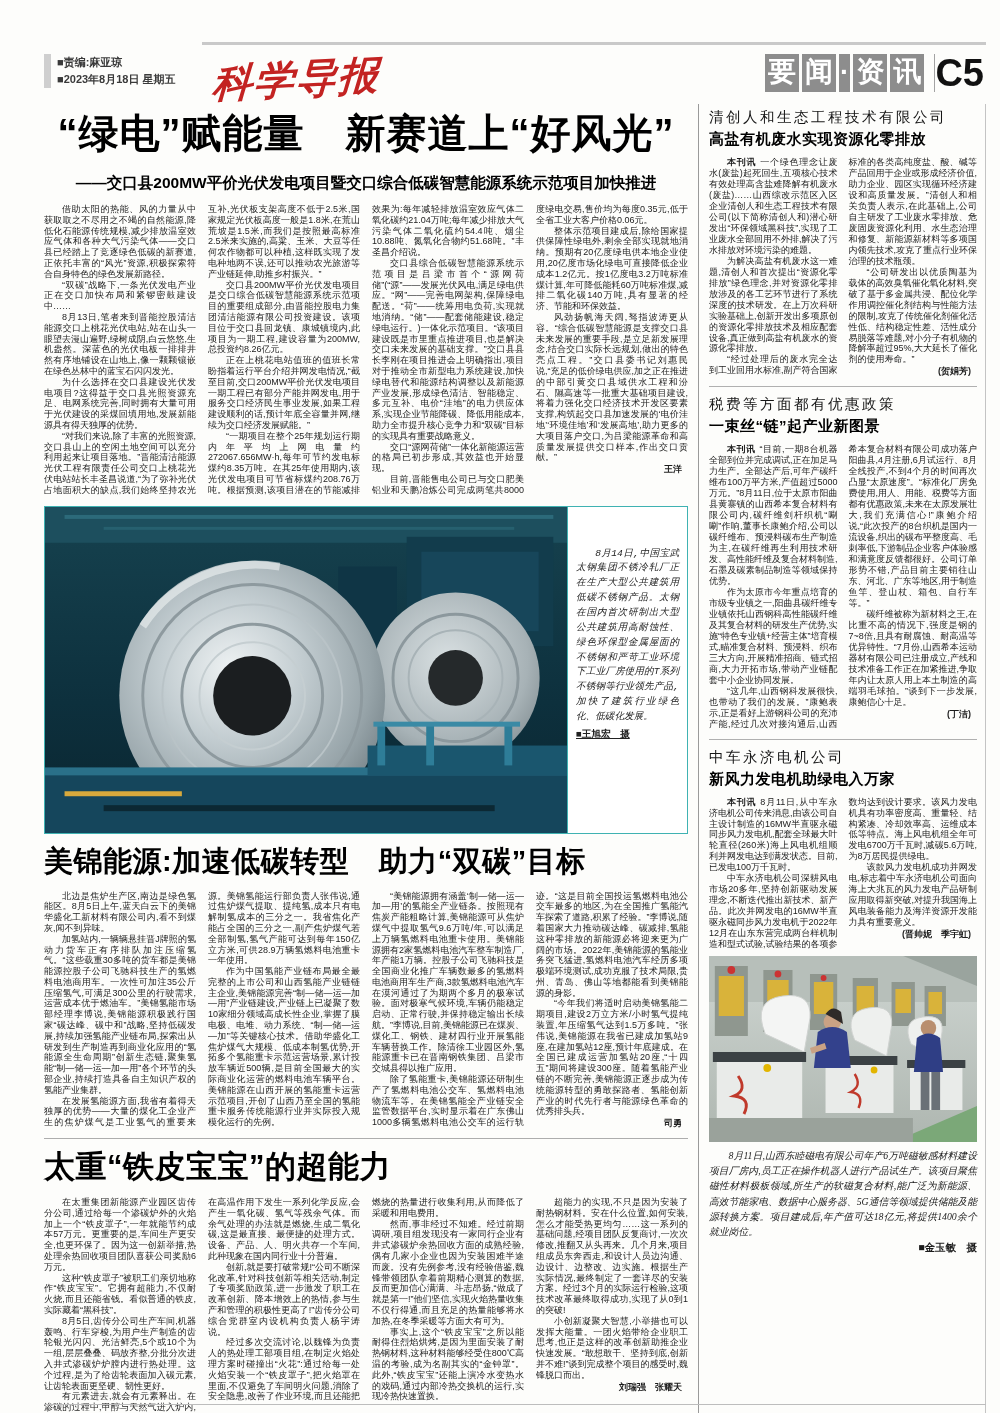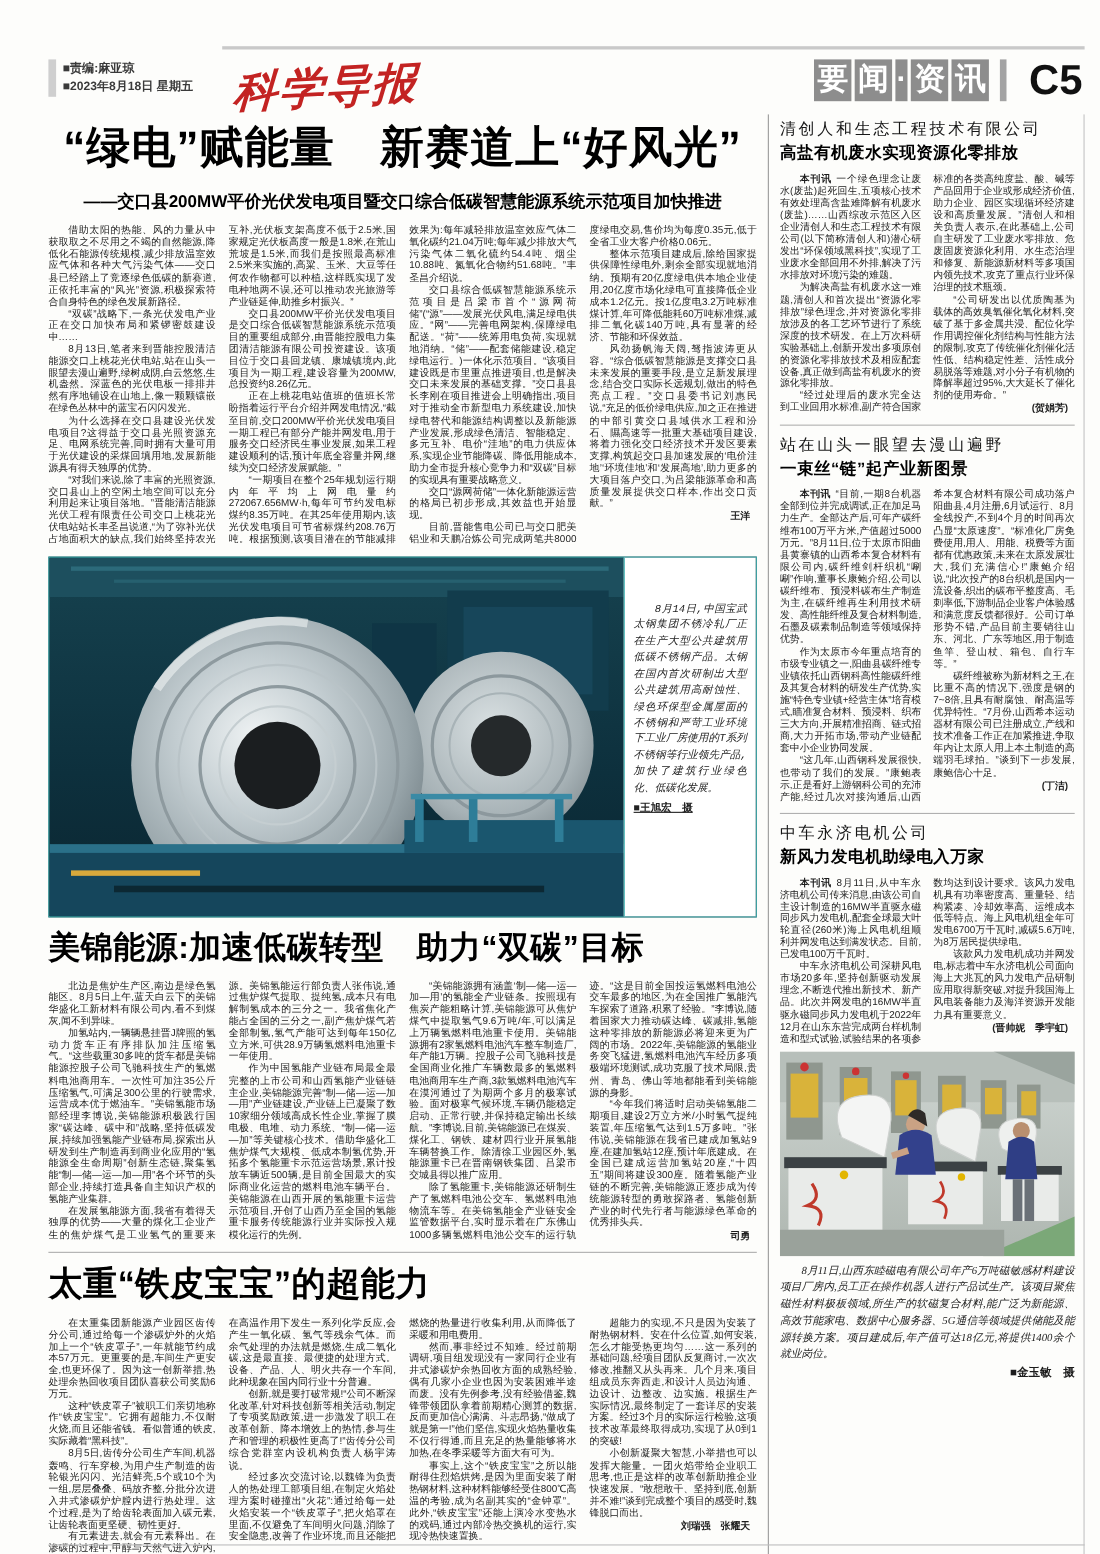--- a/index.html
+++ b/index.html
@@ -13,21 +13,21 @@
   .hdr-left { position:absolute; left:0; top:28px; display:flex; }
   .hdr-bar { width:7px; height:34px; background:#cfcfcf; margin-right:6px; }
   .hdr-left .lines { font-size:11px; font-weight:bold; color:#3a3a3a; line-height:1.55; }
   .masthead { position:absolute; left:168px; top:26px; font-family:"Liberation Serif", serif;
               font-style:italic; font-weight:900; font-size:40px; color:#c32322;
               transform:rotate(-3deg) skewX(-6deg); letter-spacing:2px; }
   .hdr-right { position:absolute; right:2px; top:28px; display:flex; align-items:center; }
   .sec-box { background:#8d8d8d; color:#fff; font-weight:bold; font-size:28px; line-height:1;
              padding:4px 3px 6px; margin-left:3px; }
   .sec-box.dot { padding:4px 1px 6px; }
-  .edition { font-size:38px; font-weight:bold; color:#111; margin-left:10px; border-left:6px solid #a3a3a3; padding-left:20px; line-height:1; }
+  .edition { font-size:38px; font-weight:bold; color:#111; margin-left:10px; border-left:1px solid #a3a3a3; padding-left:0; line-height:1; }
 
   
   .main { display:flex; align-items:stretch; }
   .left-col { width:654px; padding-right:10px; }
   .rail { width:288px; padding:0 8px 0 10px; border-left:1px solid #9a9a9a; border-right:1px solid #c4c4c4; }
 
   
   .lead-headline { font-size:40px; font-weight:900; text-align:center; letter-spacing:1px; color:#000; margin:2px 0 12px; }
   .lead-subtitle { font-size:15.5px; font-weight:bold; text-align:center; margin-bottom:10px; color:#000; }
   .body-4 { column-count:4; column-gap:12px; font-size:9px; line-height:1.2; text-align:justify; }
@@ -216,21 +216,21 @@
               <p class="para">“经过处理后的废水完全达到工业回用水标准,副产符合国家标准的各类高纯度盐、酸、碱等产品回用于企业或形成经济价值,助力企业、园区实现循环经济建设和高质量发展。”清创人和相关负责人表示,在此基础上,公司自主研发了工业废水零排放、危废固废资源化利用、水生态治理和修复、新能源新材料等多项国内领先技术,攻克了重点行业环保治理的技术瓶颈。</p>
               <p class="para">“公司研发出以优质陶基为载体的高效臭氧催化氧化材料,突破了基于多金属共浸、配位化学作用调控催化剂结构与性能方法的限制,攻克了传统催化剂催化活性低、结构稳定性差、活性成分易脱落等难题,对小分子有机物的降解率超过95%,大大延长了催化剂的使用寿命。”</p>
             </div>
           <div class="byline">(贺娟芳)</div>
         </div>
       </div>
 
       <hr class="rail-rule">
 
       <div>
-        <div class="kicker">站在山头一眼望去漫山遍野</div>
+        <div class="kicker">税费等方面都有优惠政策</div>
         <div class="rail-headline">一束丝“链”起产业新图景</div>
         <div class="body-2">
           <p class="para"><b class="lede">本刊讯</b><span>“目前,一期8台机器全部到位并完成调试,正在加足马力生产。全部达产后,可年产碳纤维布100万平方米,产值超过5000万元。”8月11日,位于太原市阳曲县黄寨镇的山西希本复合材料有限公司内,碳纤维剑杆织机“唰唰”作响,董事长康鲍介绍,公司以碳纤维布、预浸料碳布生产制造为主,在碳纤维再生利用技术研发、高性能纤维及复合材料制造,石墨及碳素制品制造等领域保持优势。</span></p>
           <div>
               <p class="para">作为太原市今年重点培育的市级专业镇之一,阳曲县碳纤维专业镇依托山西钢科高性能碳纤维及其复合材料的研发生产优势,实施“特色专业镇+经营主体”培育模式,瞄准复合材料、预浸料、织布三大方向,开展精准招商、链式招商,大力开拓市场,带动产业链配套中小企业协同发展。</p>
               <p class="para">“这几年,山西钢科发展很快,也带动了我们的发展。”康鲍表示,正是看好上游钢科公司的充沛产能,经过几次对接沟通后,山西希本复合材料有限公司成功落户阳曲县,4月注册,6月试运行、8月全线投产,不到4个月的时间再次凸显“太原速度”。“标准化厂房免费使用,用人、用能、税费等方面都有优惠政策,未来在太原发展壮大,我们充满信心!”康鲍介绍说,“此次投产的8台织机是国内一流设备,织出的碳布平整度高、毛刺率低,下游制品企业客户体验感和满意度反馈都很好。公司订单形势不错,产品目前主要销往山东、河北、广东等地区,用于制造鱼竿、登山杖、箱包、自行车等。”</p>
               <p class="para">碳纤维被称为新材料之王,在比重不高的情况下,强度是钢的7~8倍,且具有耐腐蚀、耐高温等优异特性。“7月份,山西希本运动器材有限公司已注册成立,产线和技术准备工作正在加紧推进,争取年内让太原人用上本土制造的高端羽毛球拍。”谈到下一步发展,康鲍信心十足。</p>
             </div>
           <div class="byline">(丁洁)</div>
         </div>

